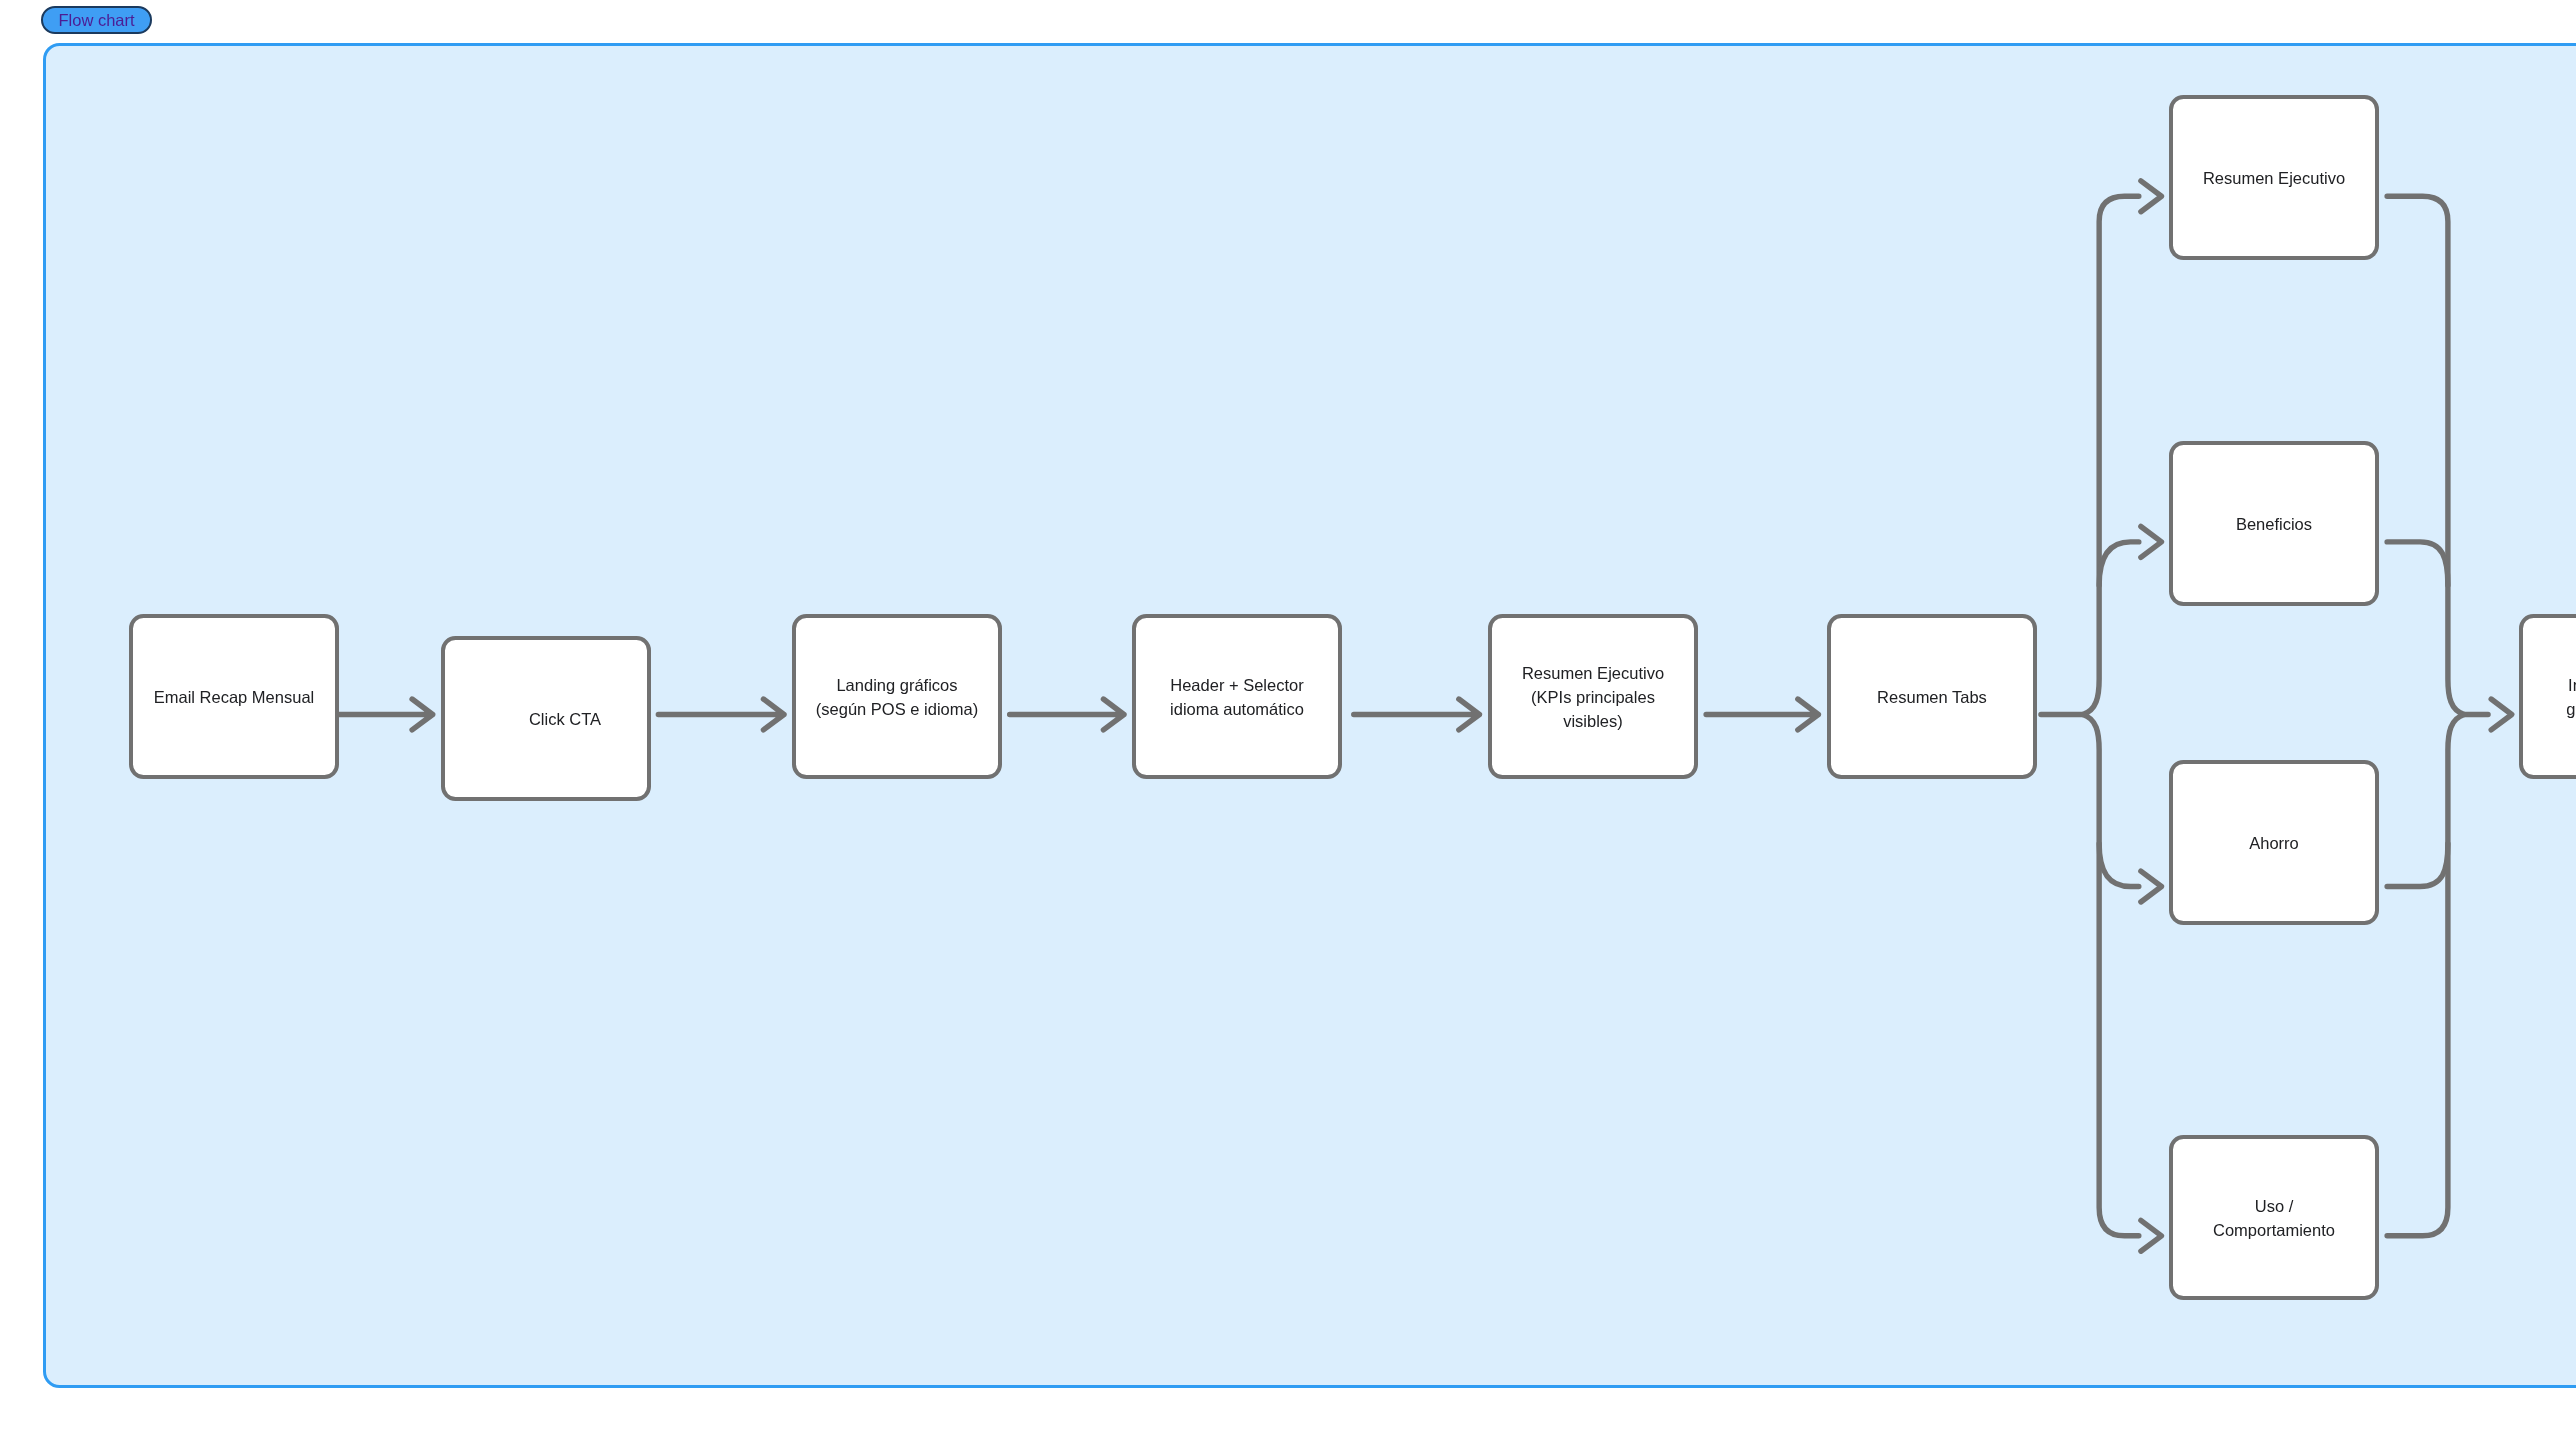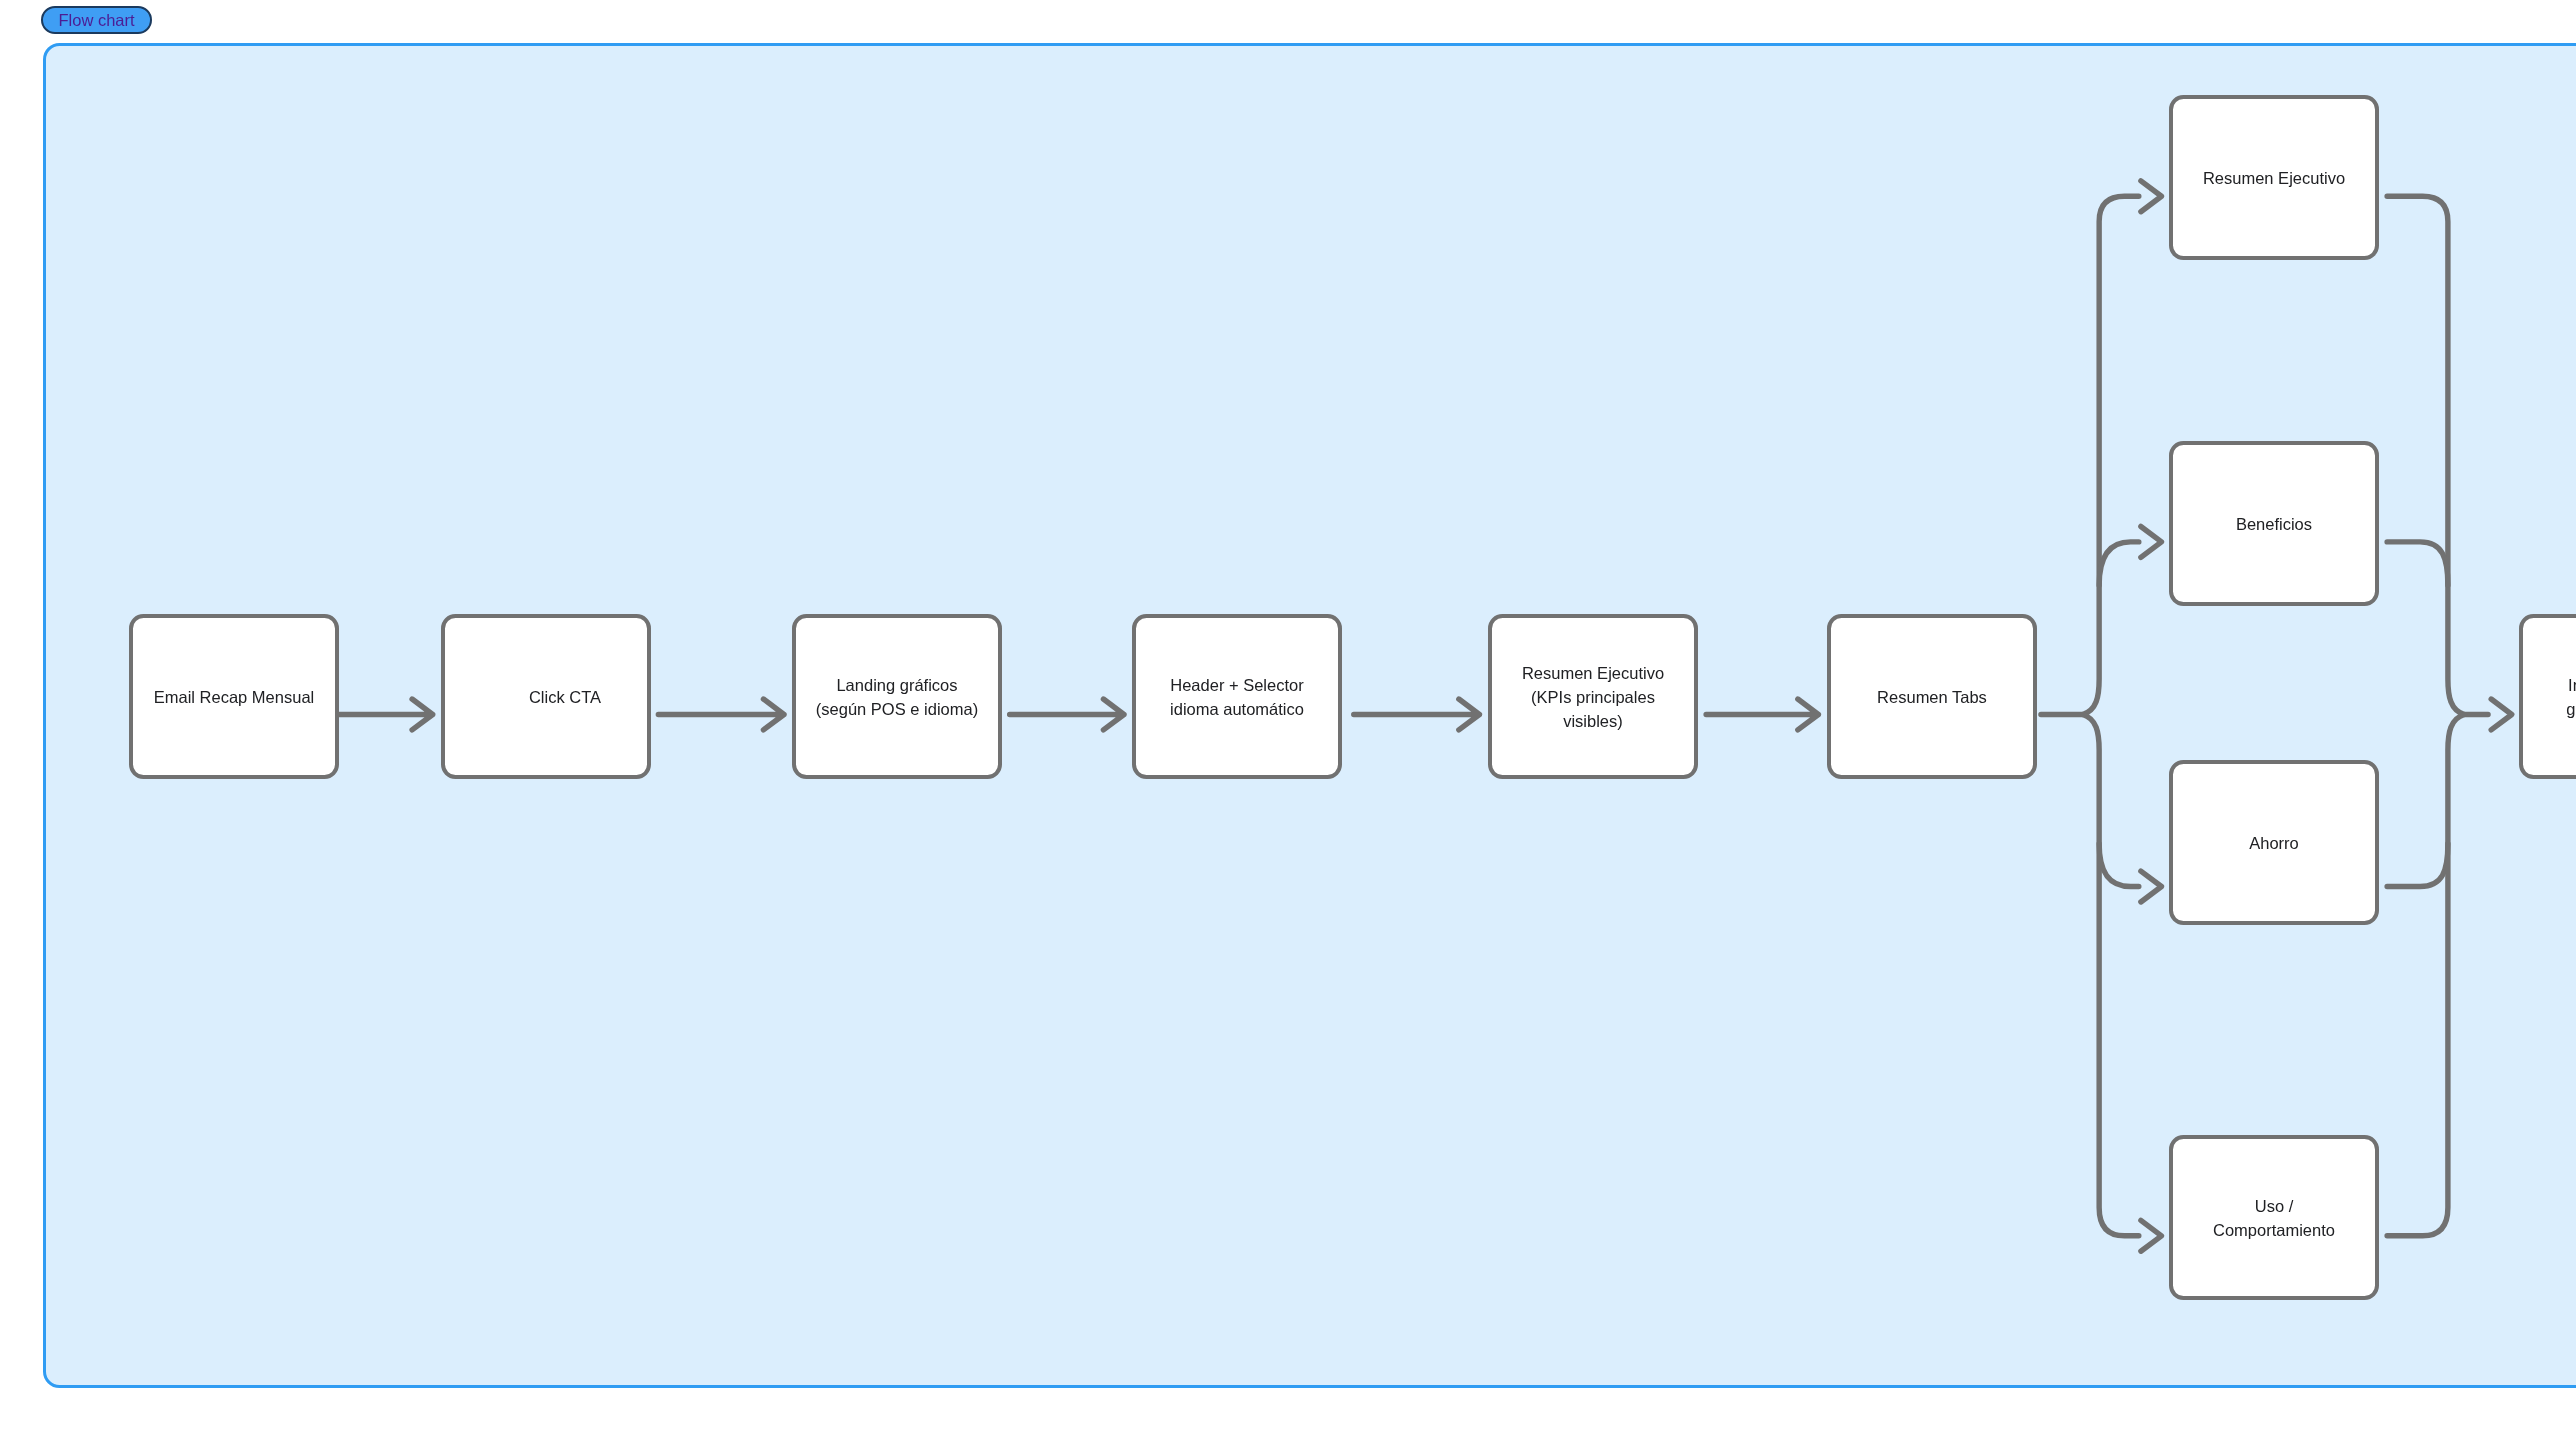--- a/index.html
+++ b/index.html
@@ -90,21 +90,21 @@
   <path d="M 4634 1721 H 4698 C 4742 1721 4752 1690 4752 1638"></path>
   <path d="M 4634 2399 H 4703 Q 4752 2399 4752 2344 L 4752 1456 C 4752 1422 4757 1395 4784 1387"></path>
 
   <path d="M 5314 1387 H 5540 M 5500 1357 L 5540 1387 L 5500 1417"></path>
   <path d="M 5980 1387 H 6224 M 6184 1357 L 6224 1387 L 6184 1417"></path>
 </svg>
 
 <div class="node" style="left:93px;top:614px;margin-left:36px;">
   <span class="label">Email Recap Mensual</span>
 </div>
-<div class="node" style="left:441px;top:614px;padding-left:38px;">
+<div class="node" style="left:441px;top:636px;padding-left:38px;">
   <span class="label">Click CTA</span>
 </div>
 <div class="node" style="left:792px;top:614px;">
   <span class="label">Landing gráficos
 (según POS e idioma)</span>
 </div>
 <div class="node" style="left:1132px;top:614px;align-items:center;">
   <span class="label">Header + Selector
 idioma automático</span>
 </div>

